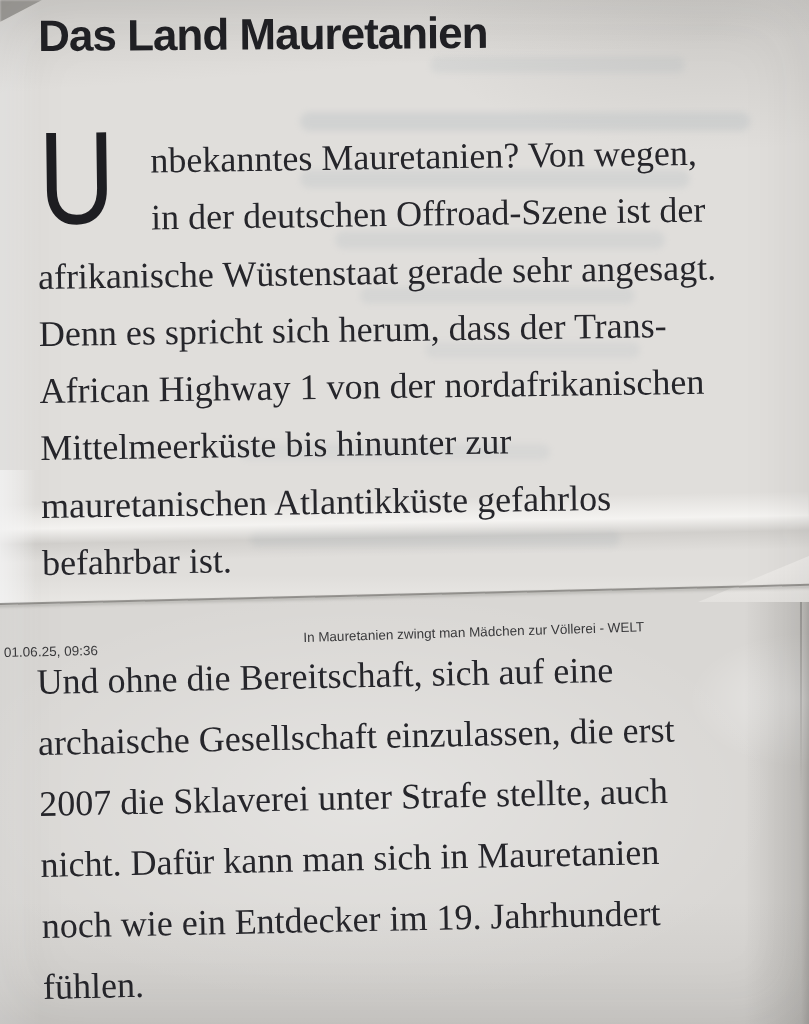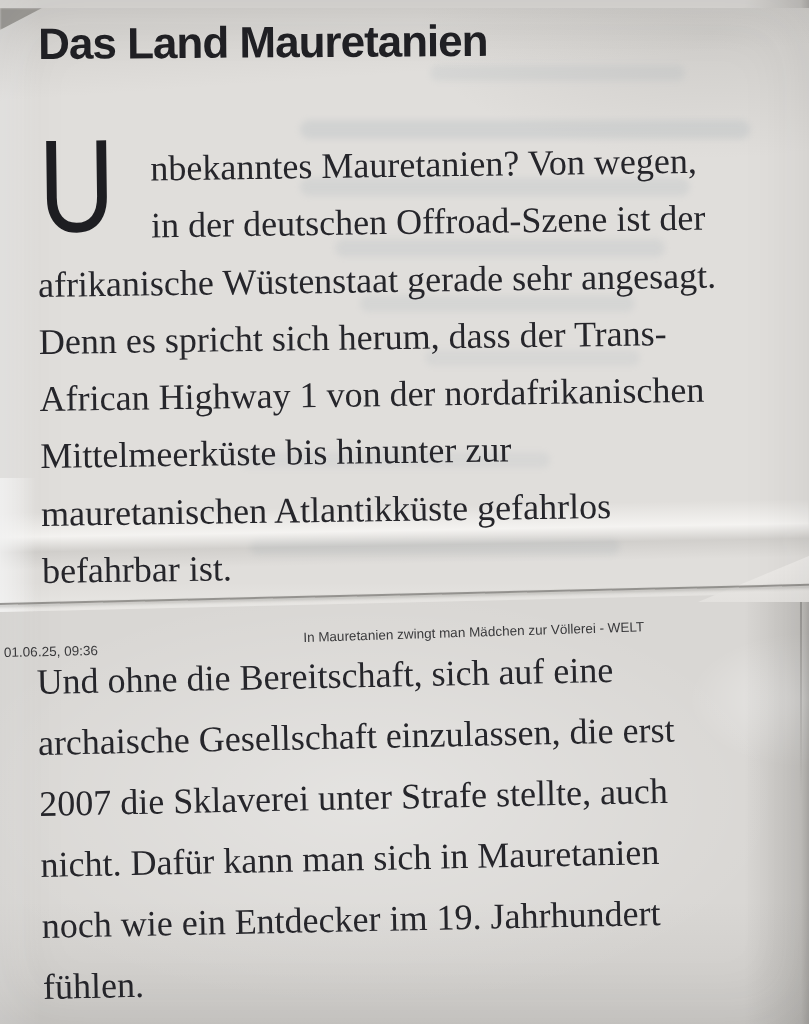--- a/index.html
+++ b/index.html
@@ -36,21 +36,20 @@
   
   .sheet-upper{
     position:absolute;top:0;left:0;width:809px;height:612px;z-index:3;
     clip-path:polygon(0 0, 809px 0, 809px 585px, 0 604px);
     background:
       linear-gradient(176deg, rgba(150,148,144,0.22) 0%, rgba(150,148,144,0) 14%),
       radial-gradient(ellipse 420px 180px at 88% 4%, rgba(140,138,134,0.20), rgba(140,138,134,0) 70%),
       linear-gradient(90deg, rgba(255,255,255,0.35) 0%, rgba(255,255,255,0) 5%),
       linear-gradient(0deg, rgba(246,245,242,0.55) 0%, rgba(246,245,242,0) 6%),
       #e0dedb;
-    margin-top: 8px;
   }
   .corner-wedge{
     position:absolute;left:698px;top:556px;width:111px;height:46px;z-index:4;
     clip-path:polygon(0 100%, 100% 0, 100% 100%);
     background:linear-gradient(180deg,#eeece9 0%,#e3e1de 100%);
   }
   .edge-line{
     position:absolute;left:-3px;top:603px;width:820px;height:2px;z-index:5;
     background:rgba(82,80,76,0.55);
     transform:rotate(-1.35deg);transform-origin:left center;

